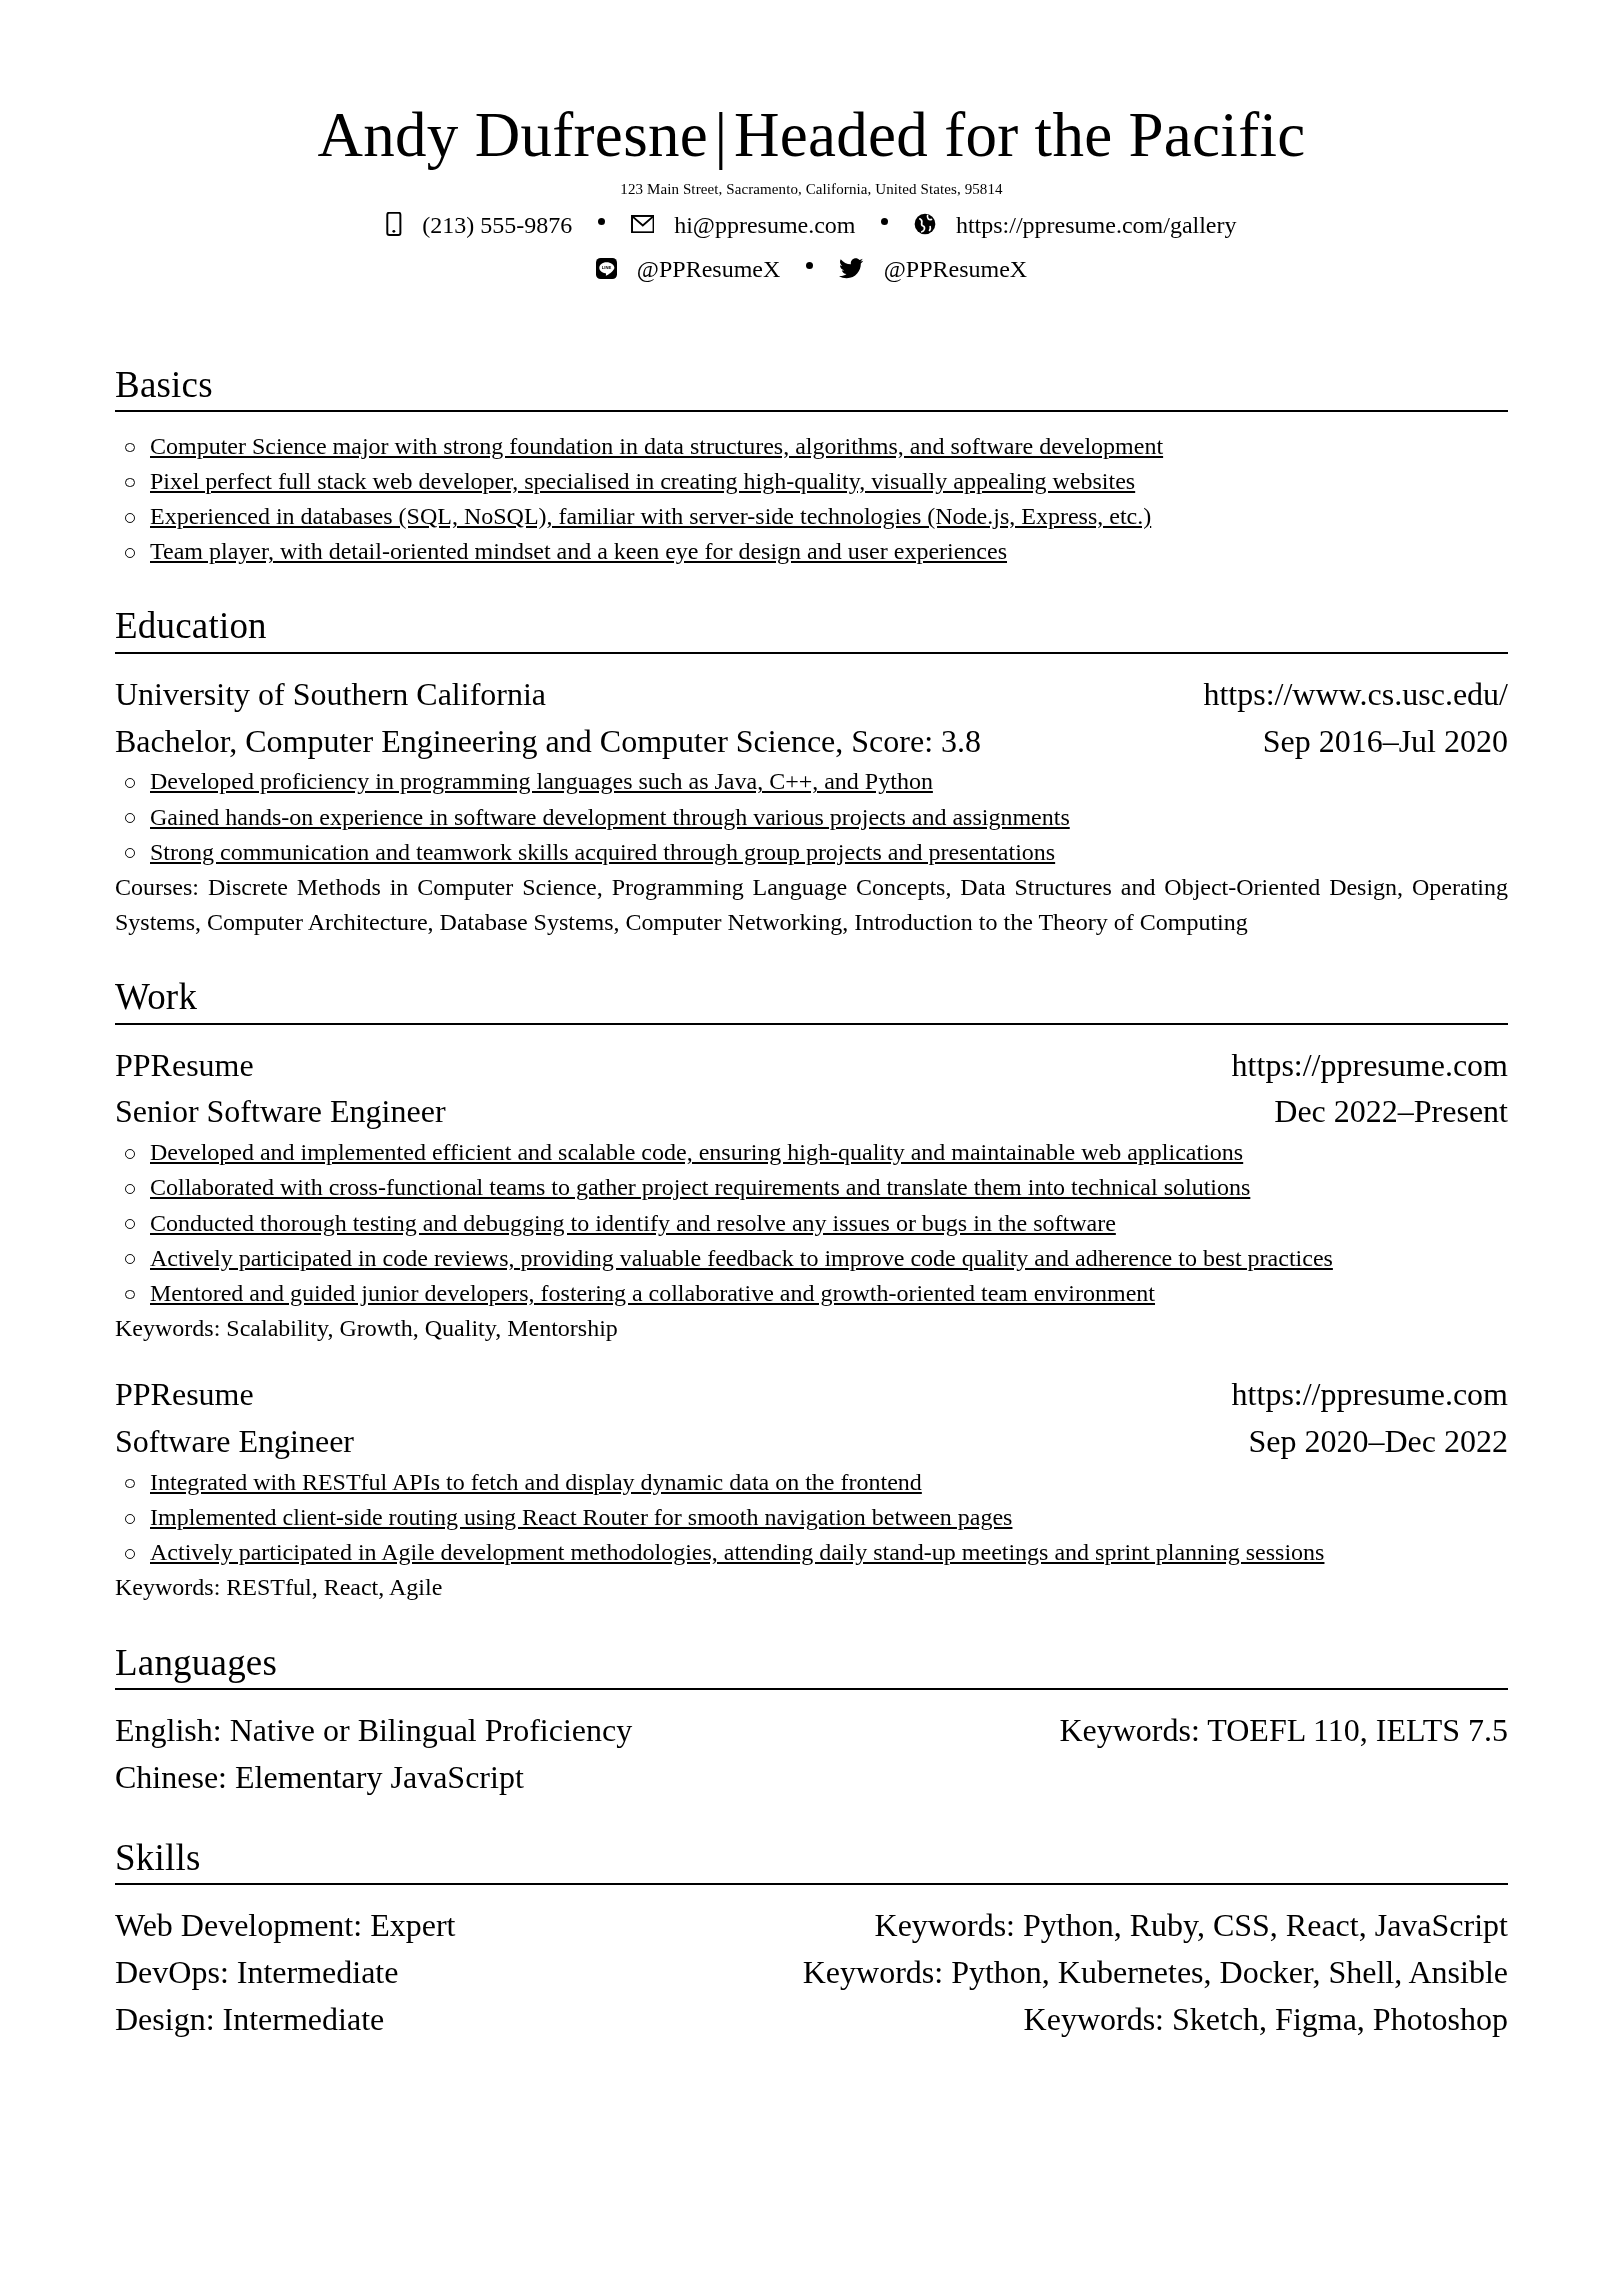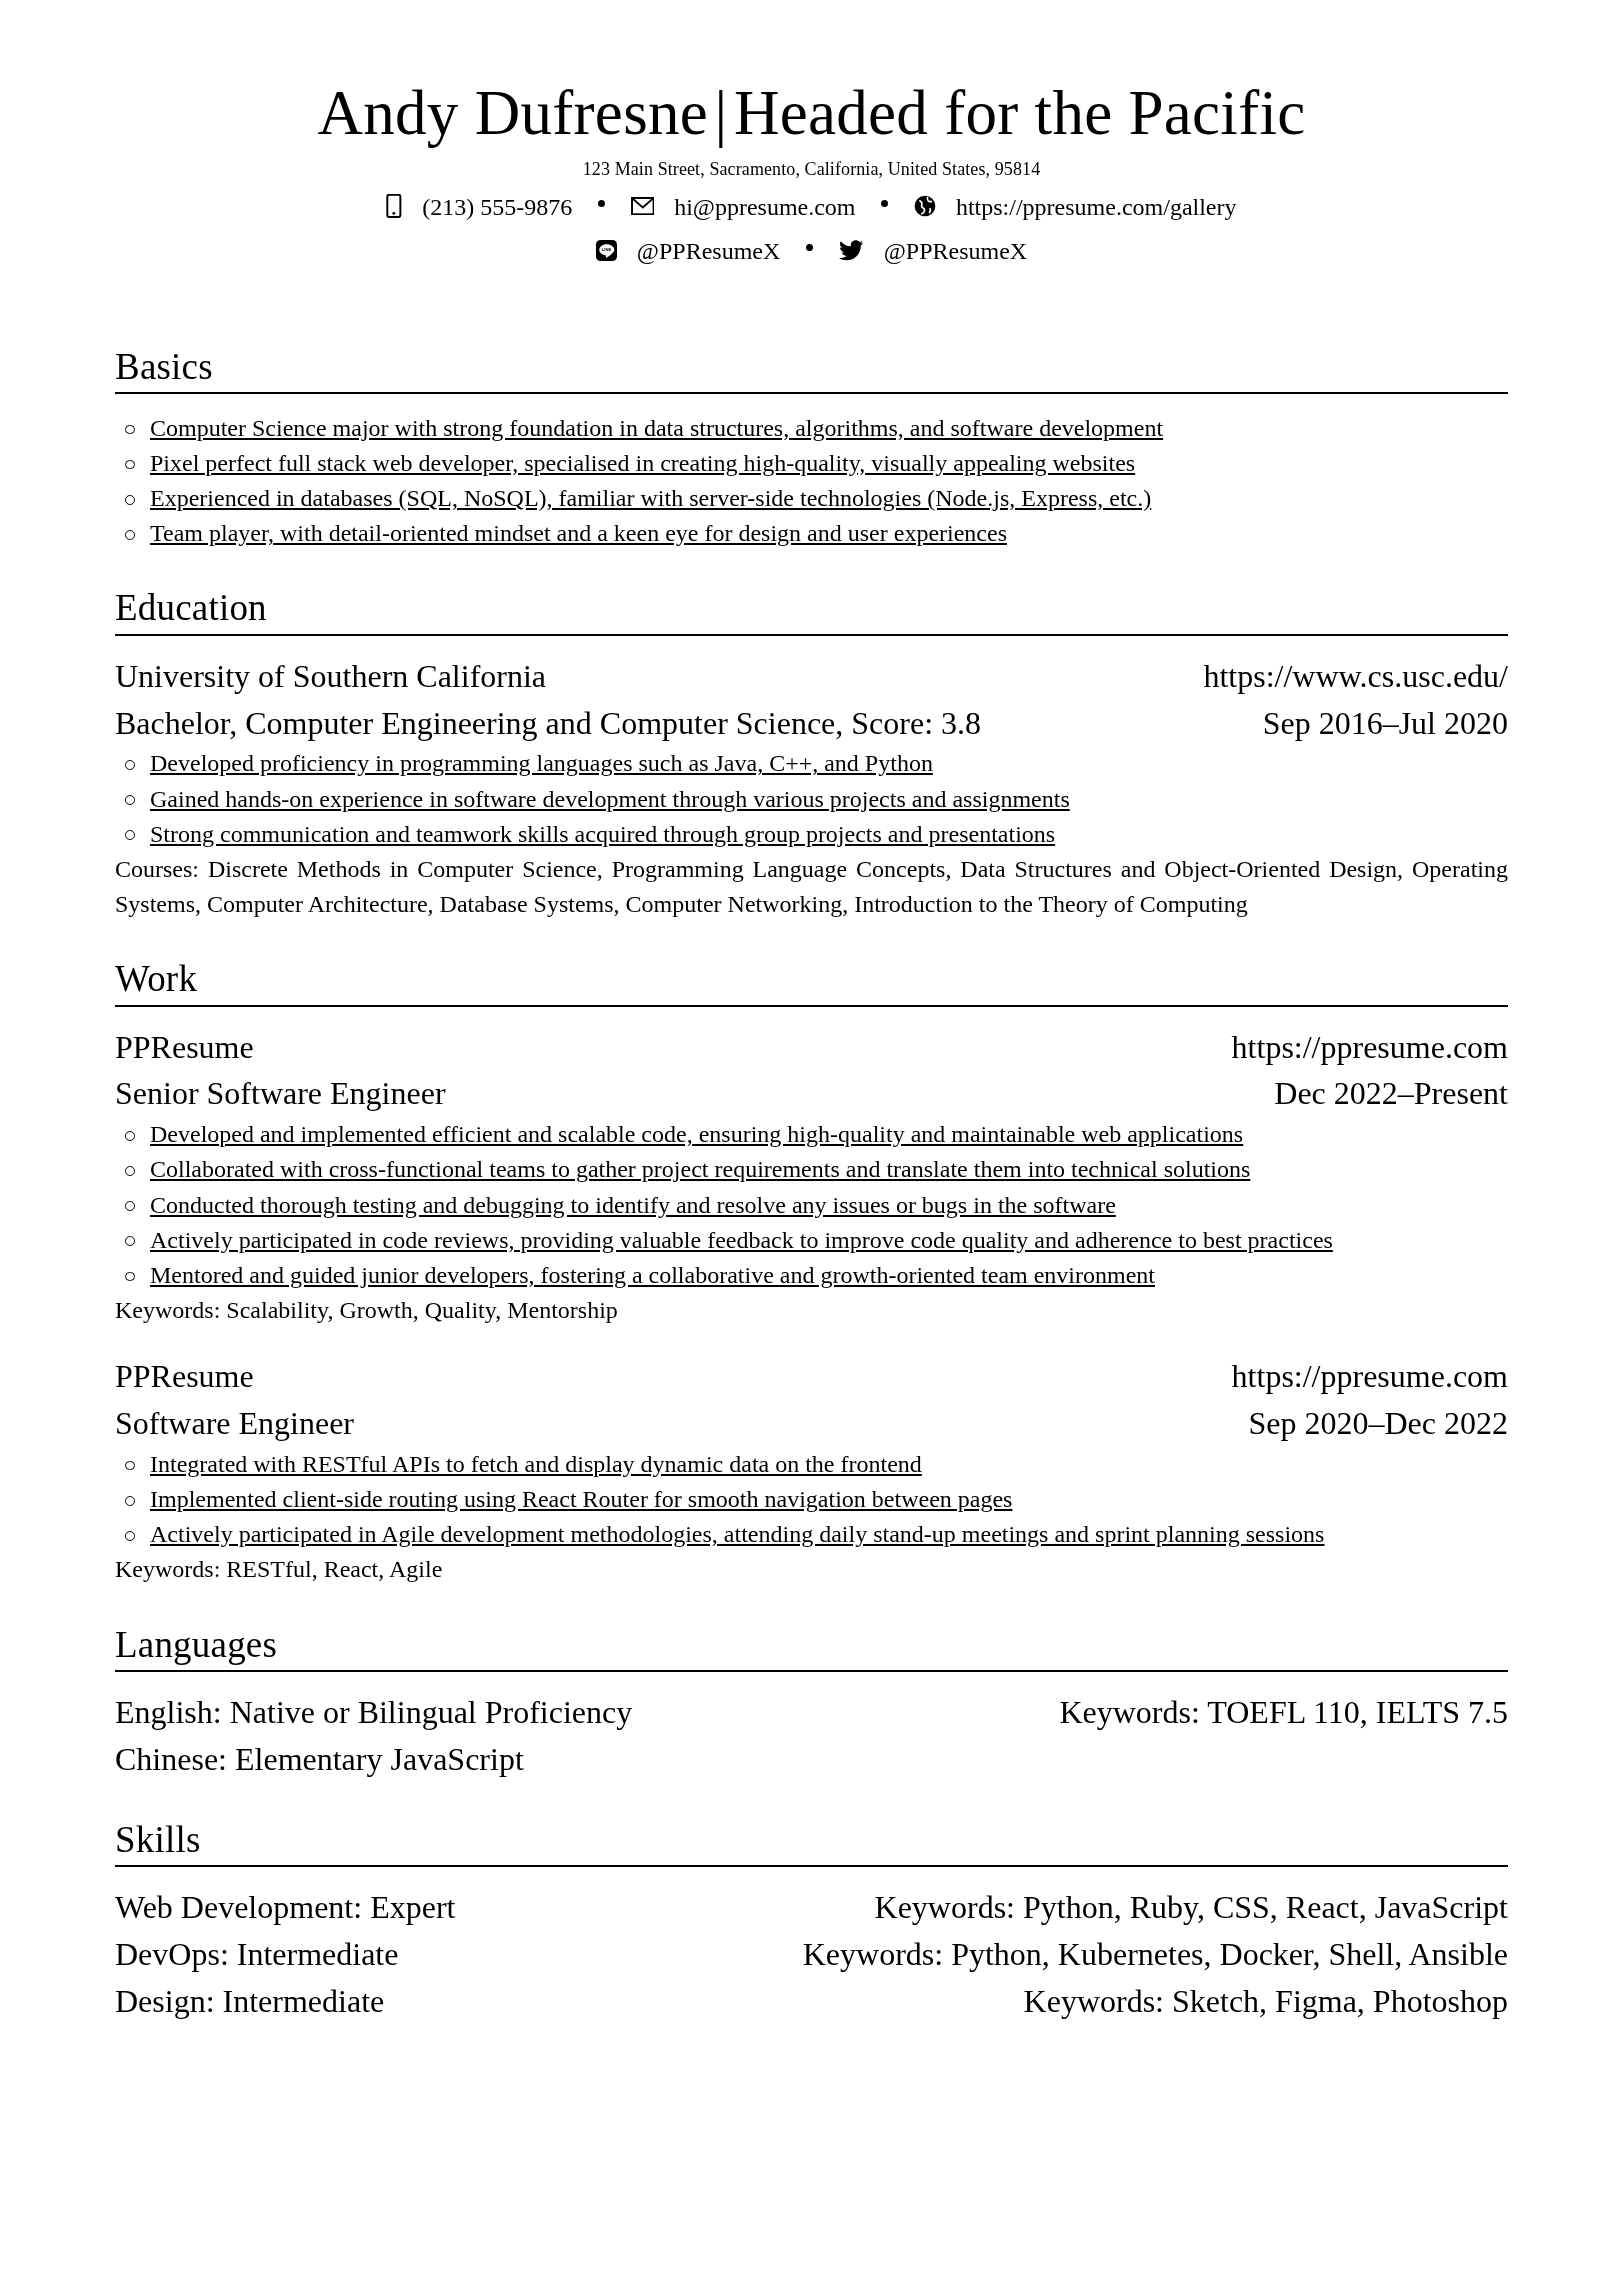--- a/index.html
+++ b/index.html
@@ -18,35 +18,35 @@
     position: relative;
     width: 1623px;
     height: 2295px;
     background: #ffffff;
     box-sizing: border-box;
     padding: 0 115px;
   }
 
   
   .header {
-    padding-top: 79px;
+    padding-top: 101px;
     text-align: center;
   }
   .name-line {
     font-size: 63px;
     line-height: 1.08;
     letter-spacing: 0.3px;
     white-space: nowrap;
   }
   .name-sep {
     padding: 0 6.5px;
     font-weight: 300;
   }
   .address-line {
-    font-size: 18px;
+    font-size: 15px;
     margin-top: 11.8px;
     letter-spacing: 0.1px;
   }
   .contact-line {
     font-size: 24px;
     margin-top: 9.2px;
     line-height: 1.35;
     white-space: nowrap;
   }
   .contact-item {

